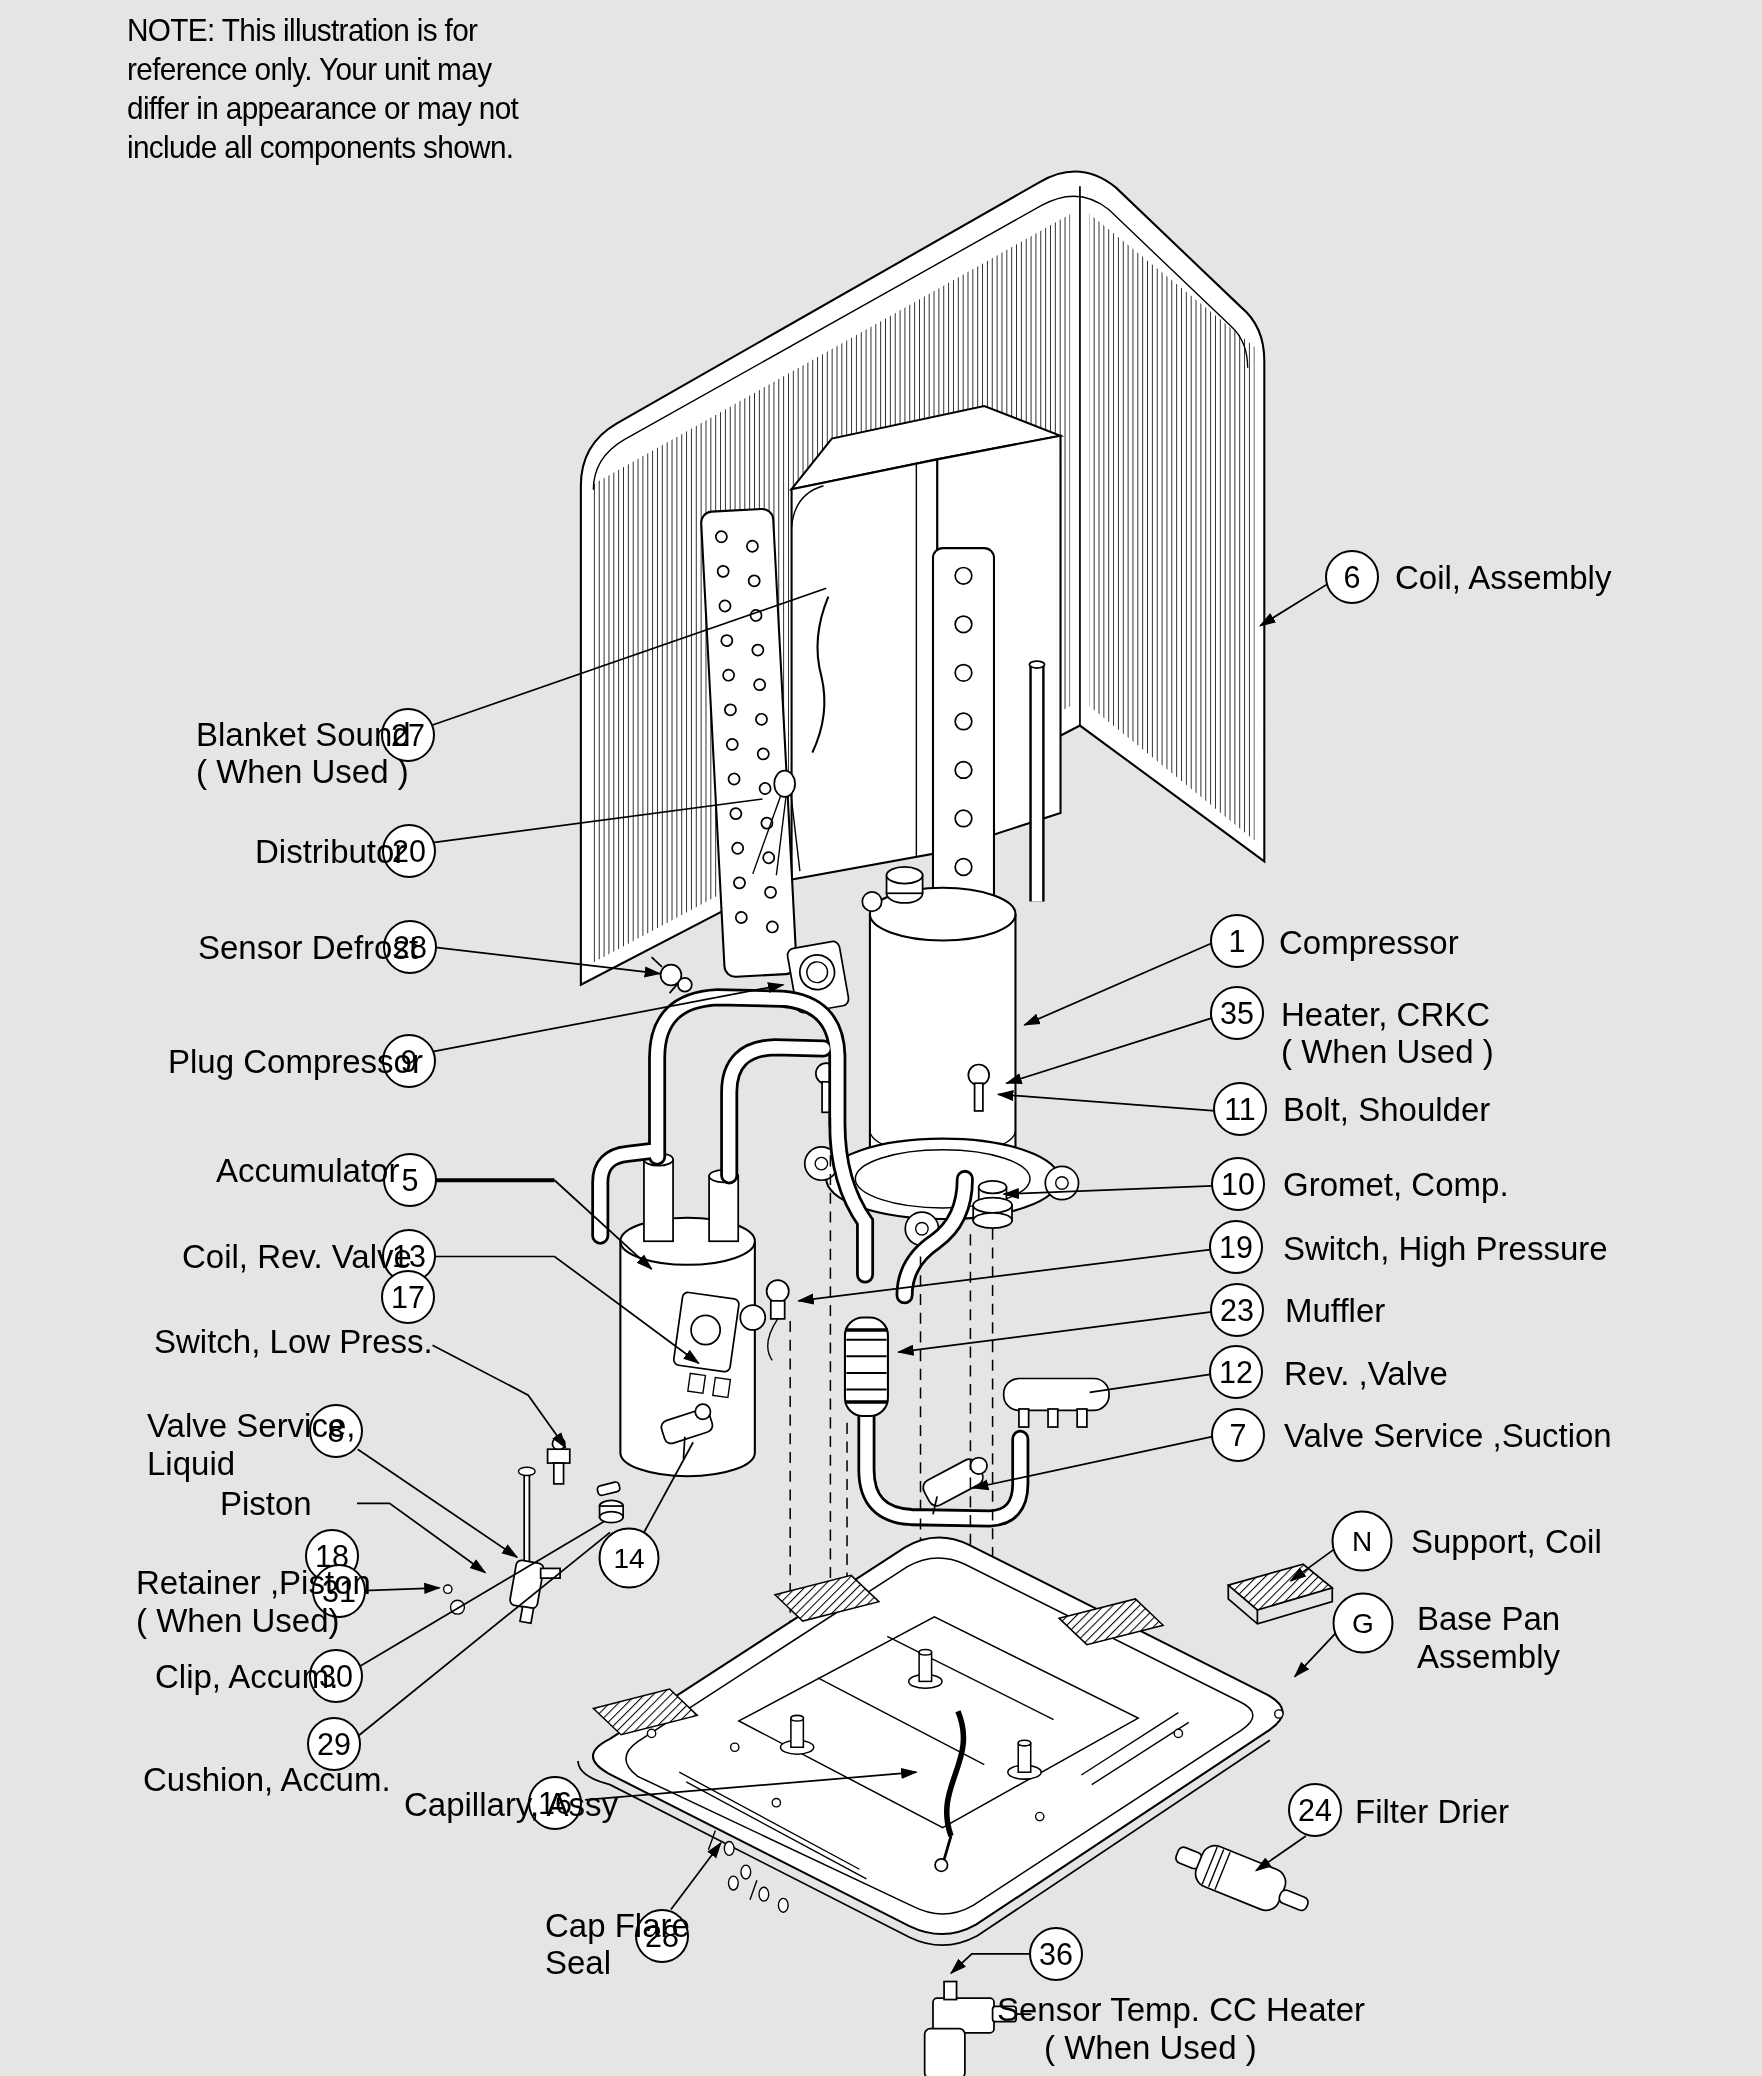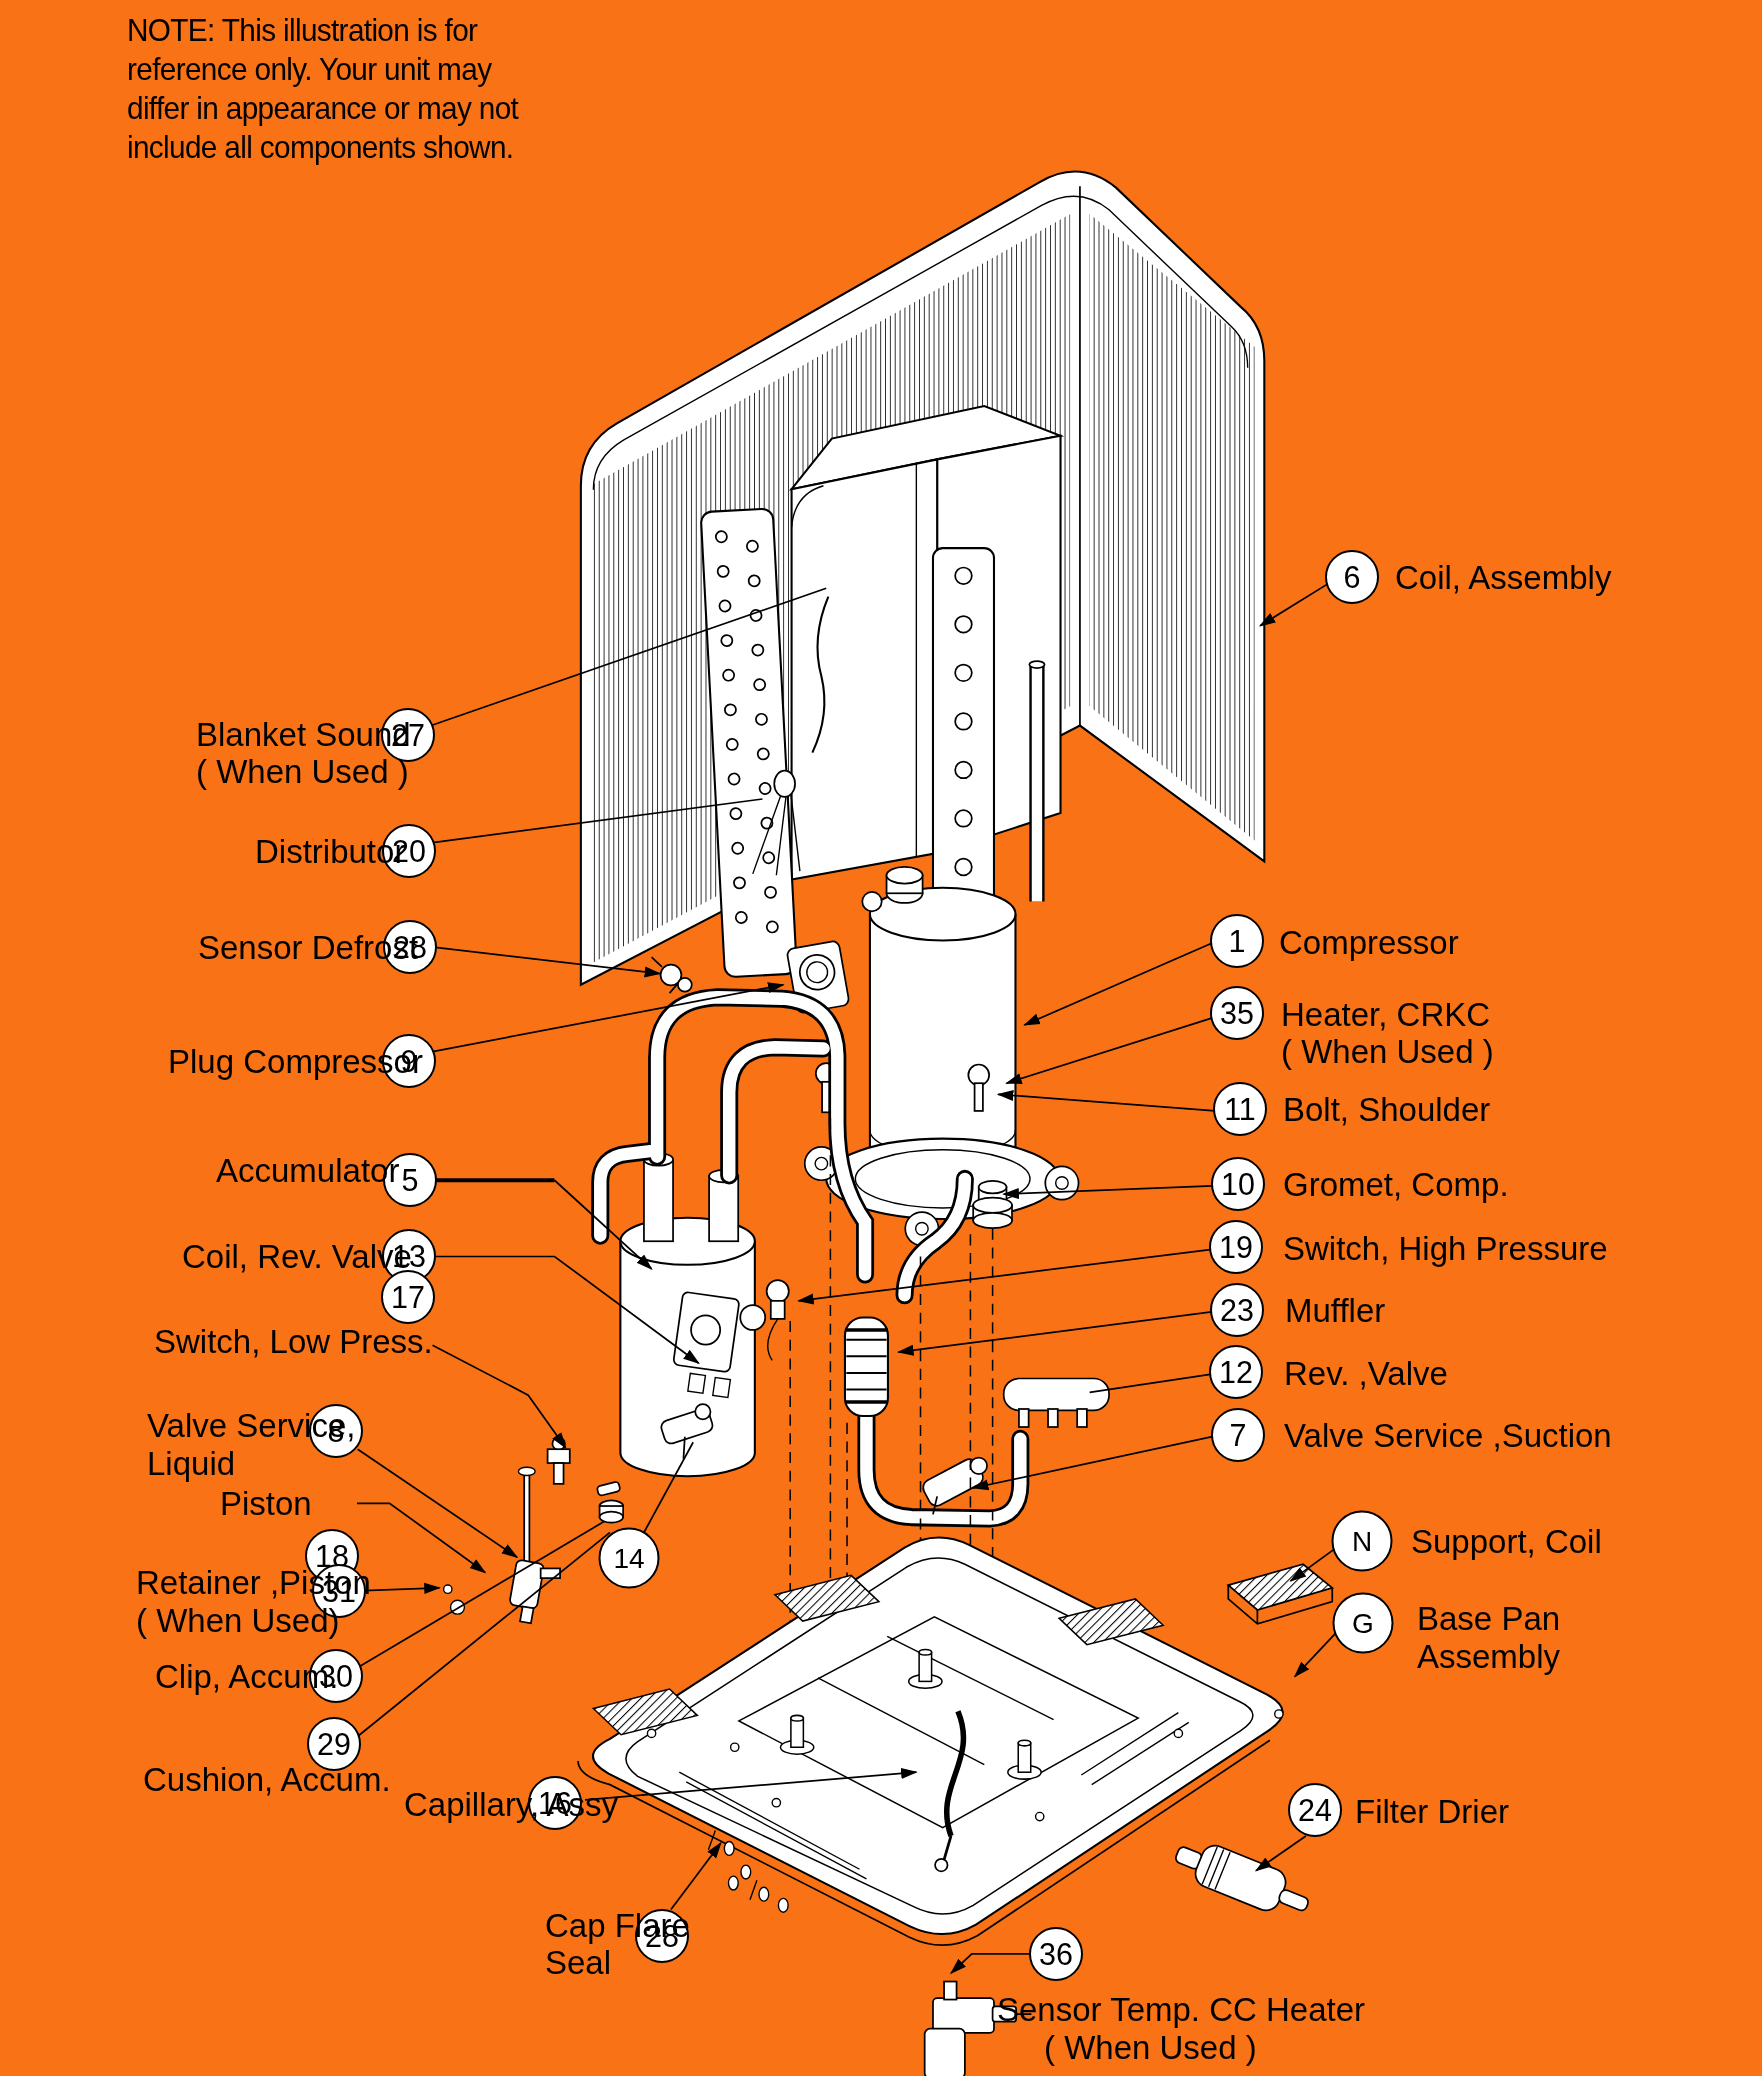--- a/index.html
+++ b/index.html
@@ -1,16 +1,16 @@
 <!DOCTYPE html>
 <html style="font-size:11px"><head>
 <meta charset="utf-8">
 <style>
   html,body{margin:0;padding:0;background:#fff;}
-  .canvas{position:relative;width:1762px;height:2077px;background:#f97316;
+  .canvas{position:relative;width:1762px;height:2077px;background:#e5e5e5;
           font-family:"Liberation Sans", sans-serif;color:#000;overflow:hidden;}
   .artwork{position:absolute;left:0;top:0;z-index:1;}
   .note{position:absolute;left:127px;top:11px;font-size:32px;line-height:39px;
         letter-spacing:-0.7px;transform:scaleX(.93);transform-origin:left top;
         white-space:nowrap;z-index:3;}
   .lbl{position:absolute;font-size:33px;line-height:37px;white-space:nowrap;z-index:3;}
   .conum{position:absolute;width:50px;height:50px;border:2.1px solid #000;border-radius:50%;
          display:flex;align-items:center;justify-content:center;font-size:30.5px;
          background:#fff;transform:translate(-50%,-50%);z-index:2;}
   .conum.big{width:57px;height:57px;font-size:28px;}

